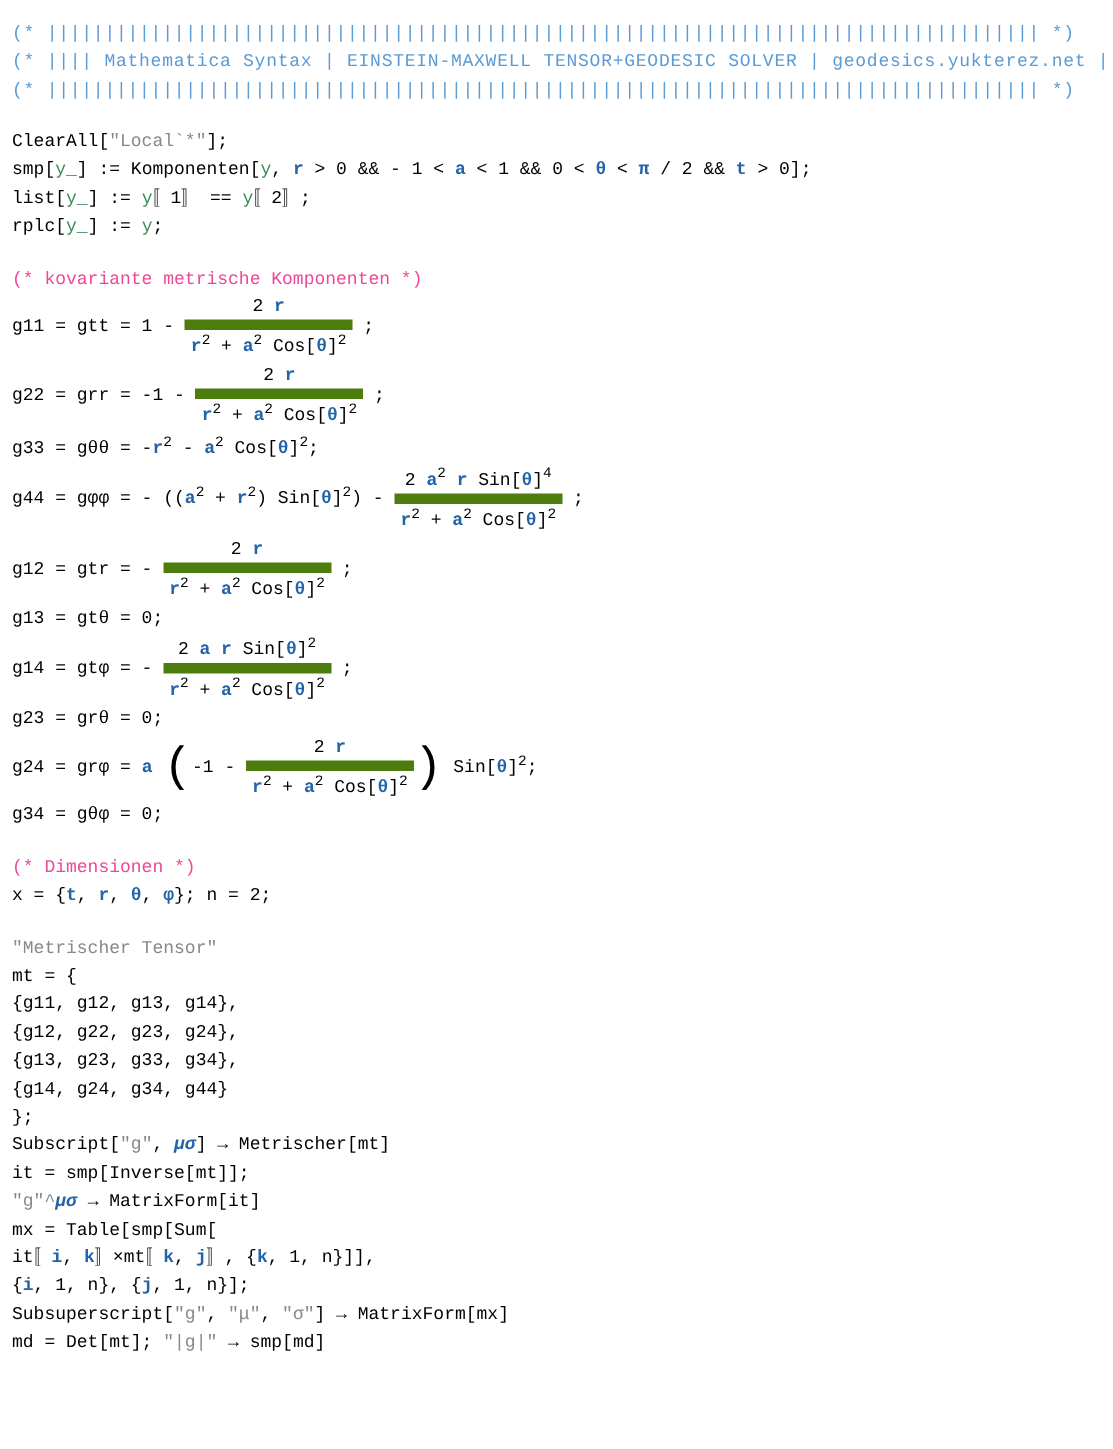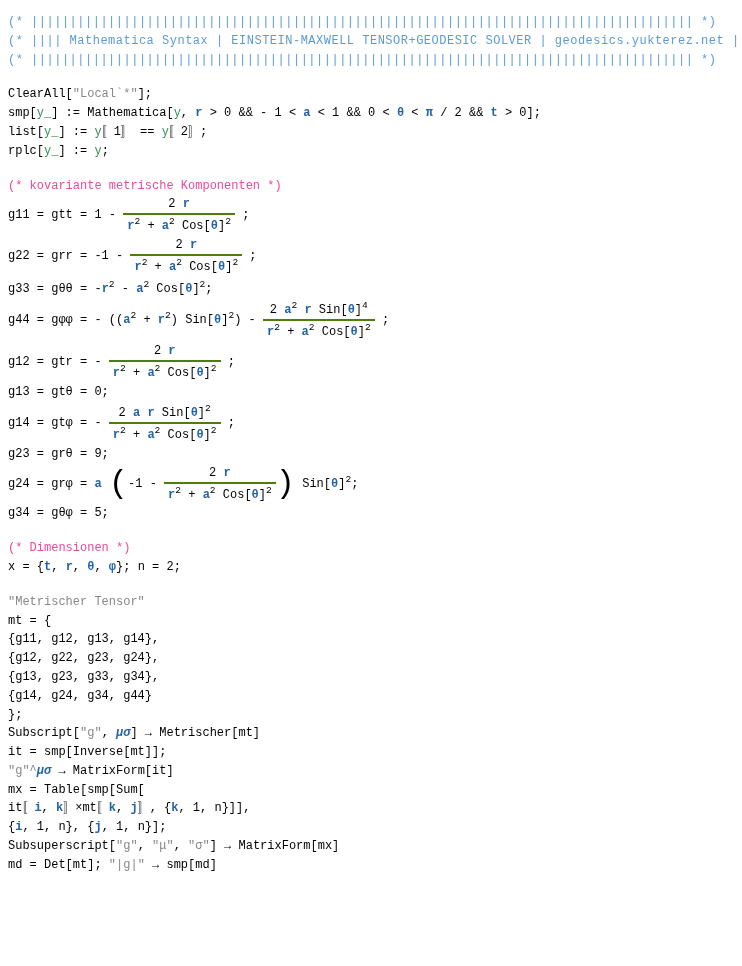--- a/index.html
+++ b/index.html
@@ -18,42 +18,42 @@
 .symbol { color: #2364a8; font-weight: bold; }
 .str { color: #888; }
 .section { color: #ec4899; }
 .line { margin: 2px 0; white-space: nowrap; }
 .frac {
   display: inline-block;
   vertical-align: middle;
   text-align: center;
 }
 .frac .num { display: block; padding: 0 4px; }
-.frac .den { display: block; border-top: 2px solid #4d7c0f; padding: 0 4px; font-family: Liberation Mono, monospace; }
+.frac .den { display: block; border-top: 7px solid #4d7c0f; padding: 0 4px; font-family: Liberation Mono, monospace; }
 .lparen, .rparen { font-size: 32px; vertical-align: middle; display: inline-block; line-height: 1; font-weight: normal; }
 sup { font-size: 0.8em; }
 .banner { color: #5b9bd5; letter-spacing: 0.5px; }
 .gap { height: 14px; }
 </style>
 </head>
 <body>
 
 <div class="line banner">(*  ||||||||||||||||||||||||||||||||||||||||||||||||||||||||||||||||||||||||||||||||||||||  *)</div>
 <div class="line banner">(*  |||| Mathematica Syntax | EINSTEIN-MAXWELL TENSOR+GEODESIC SOLVER | geodesics.yukterez.net ||||  *)</div>
 <div class="line banner">(*  ||||||||||||||||||||||||||||||||||||||||||||||||||||||||||||||||||||||||||||||||||||||  *)</div>
 
 <div class="gap"></div>
 
 <div class="line">
   <span class="keyword">ClearAll</span>[<span class="str">"Local`*"</span>]<span>;</span>
 </div>
 
 <div class="line">
   <span>smp</span><span>[</span><span class="pattern">y_</span><span>] :=</span>
-  <span>Mathematica</span><span>[</span><span class="pattern">y</span><span>, </span><span class="symbol">r</span><span> &gt; 0 &amp;&amp; - 1 &lt; </span><span class="symbol">a</span><span> &lt; 1 &amp;&amp; 0 &lt; </span><span class="symbol">θ</span><span> &lt; </span><span class="symbol">π</span><span> / 2 &amp;&amp; </span><span class="symbol">t</span><span> &gt; 0];</span>
+  <span>Komponenten</span><span>[</span><span class="pattern">y</span><span>, </span><span class="symbol">r</span><span> &gt; 0 &amp;&amp; - 1 &lt; </span><span class="symbol">a</span><span> &lt; 1 &amp;&amp; 0 &lt; </span><span class="symbol">θ</span><span> &lt; </span><span class="symbol">π</span><span> / 2 &amp;&amp; </span><span class="symbol">t</span><span> &gt; 0];</span>
 </div>
 
 <div class="line">
   <span>list</span>[<span class="pattern">y_</span><span>] := </span><span class="pattern">y</span><span>〚1〛 == </span><span class="pattern">y</span><span>〚2〛;</span>
 </div>
 
 <div class="line">
   <span>rplc</span>[<span class="pattern">y_</span><span>] := </span><span class="pattern">y</span><span>;</span>
 </div>
 
@@ -105,31 +105,31 @@
 
 <div class="line">
   <span>g14 = gtφ = - </span>
   <span class="frac">
     <span class="num"><span>2 </span><span class="symbol">a</span><span> </span><span class="symbol">r</span><span> Sin[</span><span class="symbol">θ</span><span>]</span><sup>2</sup></span>
     <span class="den"><span class="symbol">r</span><sup>2</sup><span> + </span><span class="symbol">a</span><sup>2</sup><span> Cos[</span><span class="symbol">θ</span><span>]</span><sup>2</sup></span>
   </span>
   <span> ;</span>
 </div>
 
-<div class="line">g23 = grθ = 9;</div>
+<div class="line">g23 = grθ = 0;</div>
 
 <div class="line">
   <span>g24 = grφ = </span><span class="symbol">a</span><span> </span><span class="lparen">(</span><span>-1 - </span>
   <span class="frac">
     <span class="num"><span>2 </span><span class="symbol">r</span></span>
     <span class="den"><span class="symbol">r</span><sup>2</sup><span> + </span><span class="symbol">a</span><sup>2</sup><span> Cos[</span><span class="symbol">θ</span><span>]</span><sup>2</sup></span>
   </span><span class="rparen">)</span><span> Sin[</span><span class="symbol">θ</span><span>]</span><sup>2</sup><span>;</span>
 </div>
 
-<div class="line">g34 = gθφ = 5;</div>
+<div class="line">g34 = gθφ = 0;</div>
 
 <div class="gap"></div>
 
 <div class="line section">(* Dimensionen *)</div>
 <div class="line">
   <span>x = {</span><span class="symbol">t</span><span>, </span><span class="symbol">r</span><span>, </span><span class="symbol">θ</span><span>, </span><span class="symbol">φ</span><span>}; n = 2;</span>
 </div>
 
 <div class="gap"></div>
 

